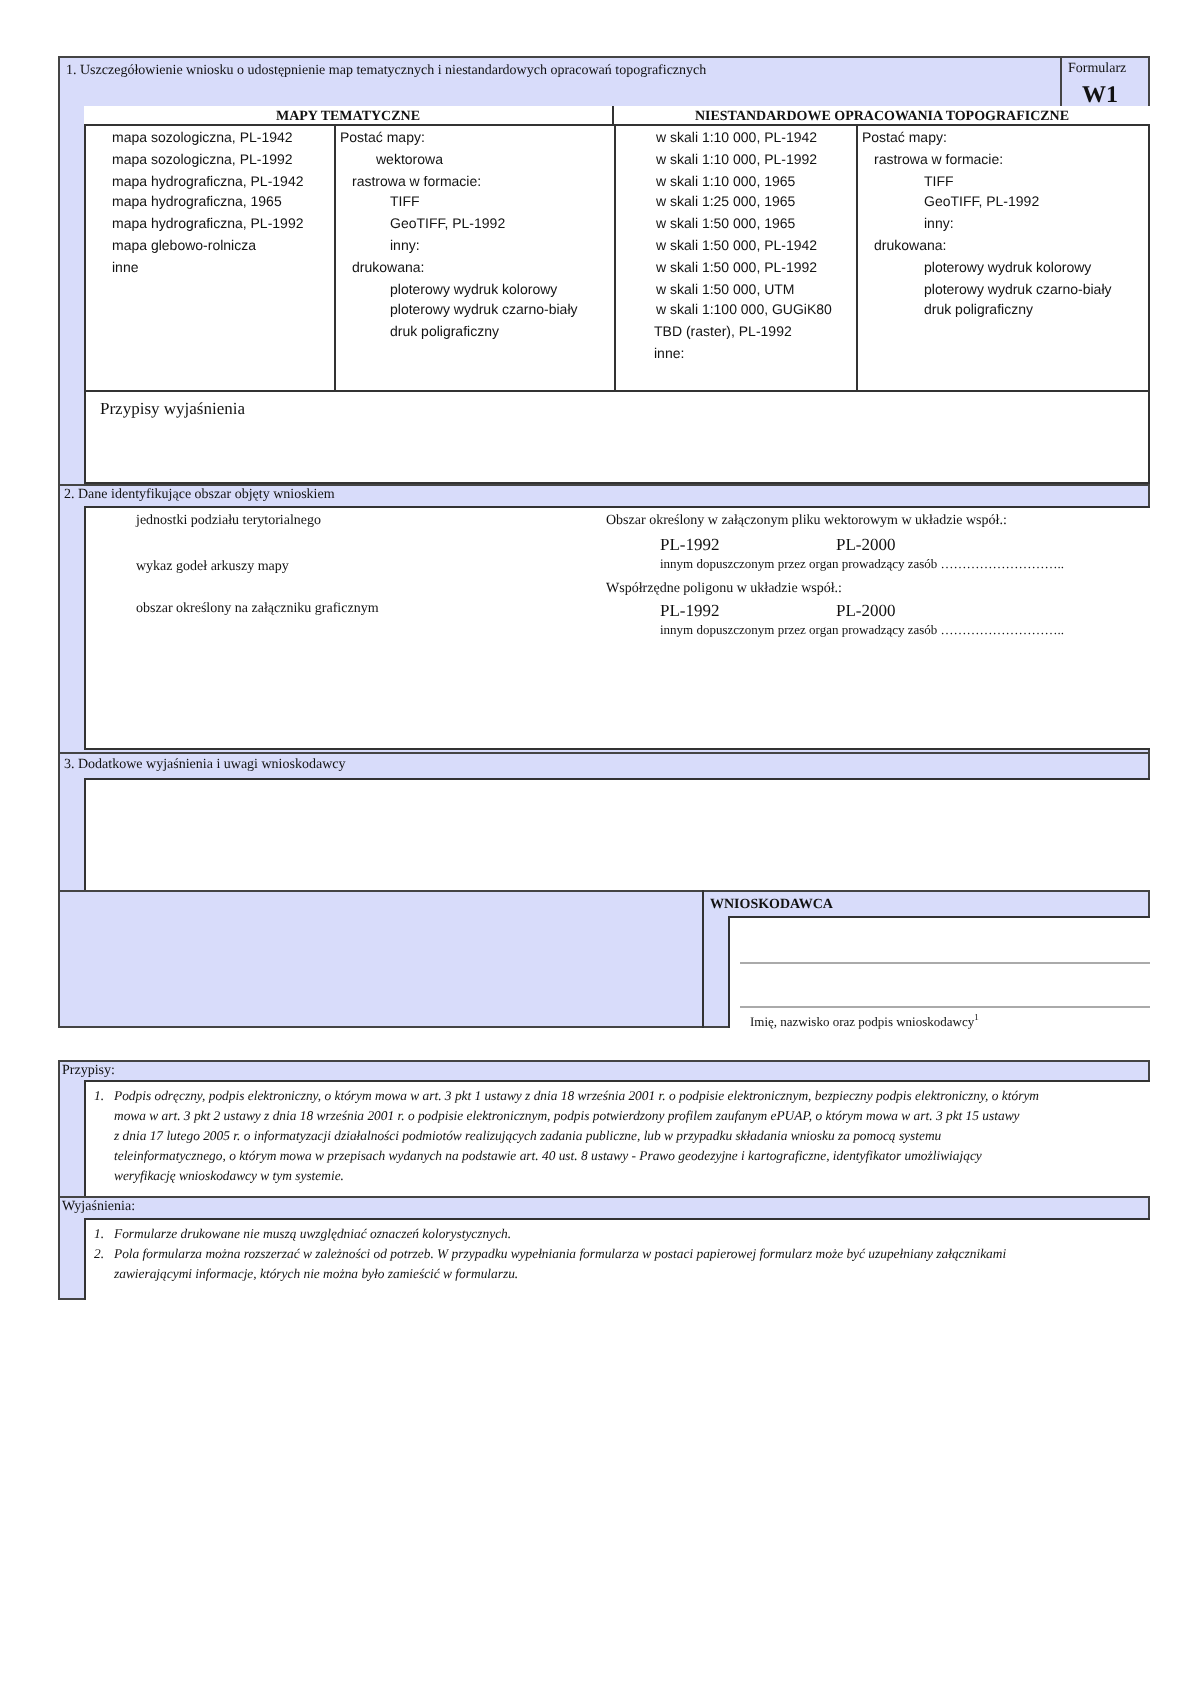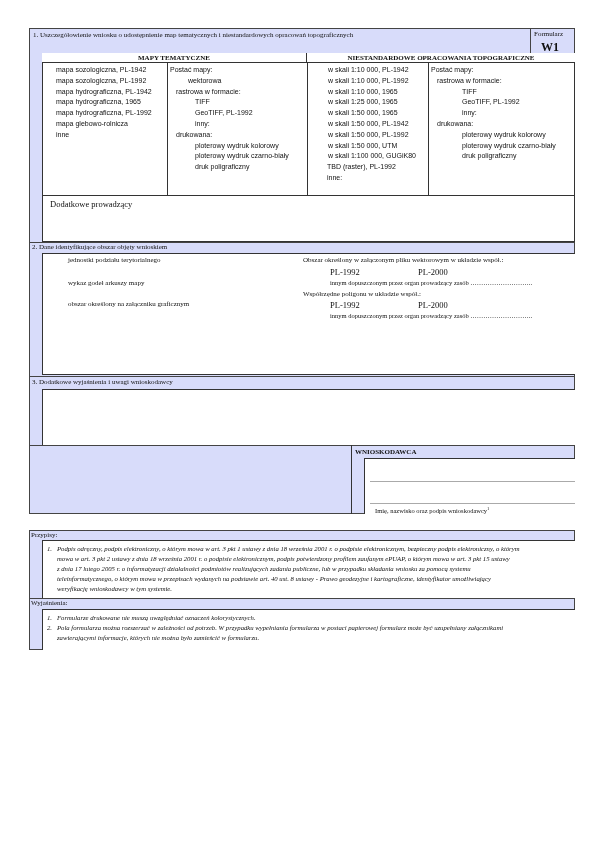--- a/index.html
+++ b/index.html
@@ -124,21 +124,21 @@
   <div style="padding-left:31px">TIFF</div>
   <div style="padding-left:31px">GeoTIFF, PL-1992</div>
   <div style="padding-left:31px">inny:</div>
   <div style="padding-left:6px">drukowana:</div>
   <div style="padding-left:31px">ploterowy wydruk kolorowy</div>
   <div style="padding-left:31px">ploterowy wydruk czarno-biały</div>
   <div style="padding-left:31px">druk poligraficzny</div>
 </div>
 
 <div class="abs" id="s1-extra"></div>
-<div class="abs" id="s1-extra-label">Dodatkowe prowadzący</div>
+<div class="abs" id="s1-extra-label">Przypisy wyjaśnienia</div>
 
 <div class="abs" id="s2-header"></div>
 <div class="abs" id="s2-title">2. Dane identyfikujące obszar objęty wnioskiem</div>
 <div class="abs" id="s2-body"></div>
 
 <div class="abs" style="left:68px; top:256px;">jednostki podziału terytorialnego</div>
 <div class="abs" style="left:68px; top:279px;">wykaz godeł arkuszy mapy</div>
 <div class="abs" style="left:68px; top:300px;">obszar określony na załączniku graficznym</div>
 
 <div class="abs" style="left:303px; top:256px;">Obszar określony w załączonym pliku wektorowym w układzie współ.:</div>

